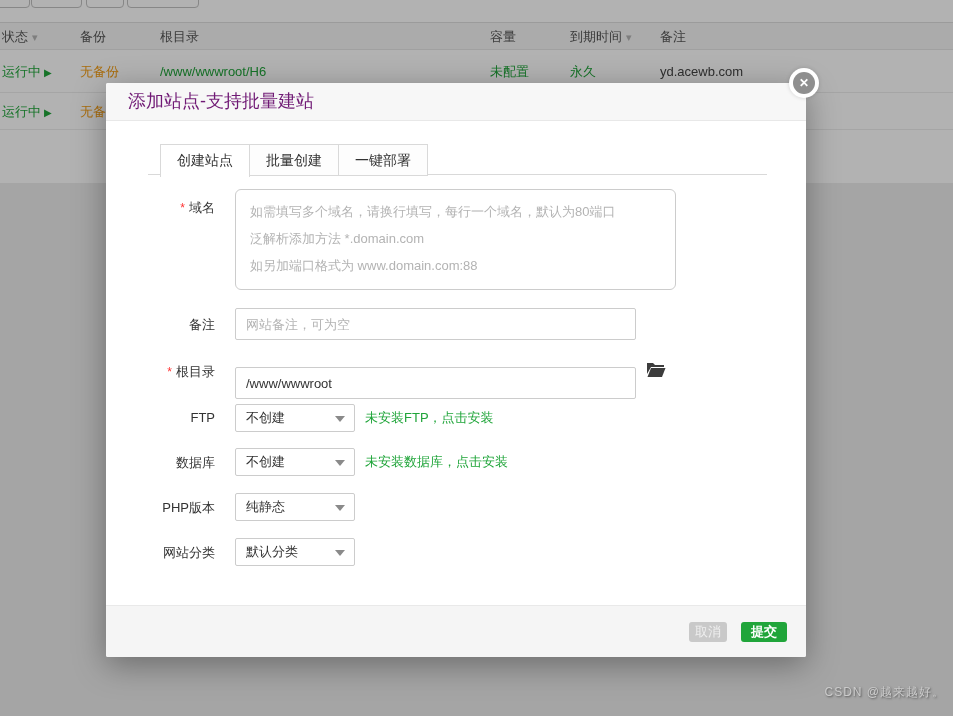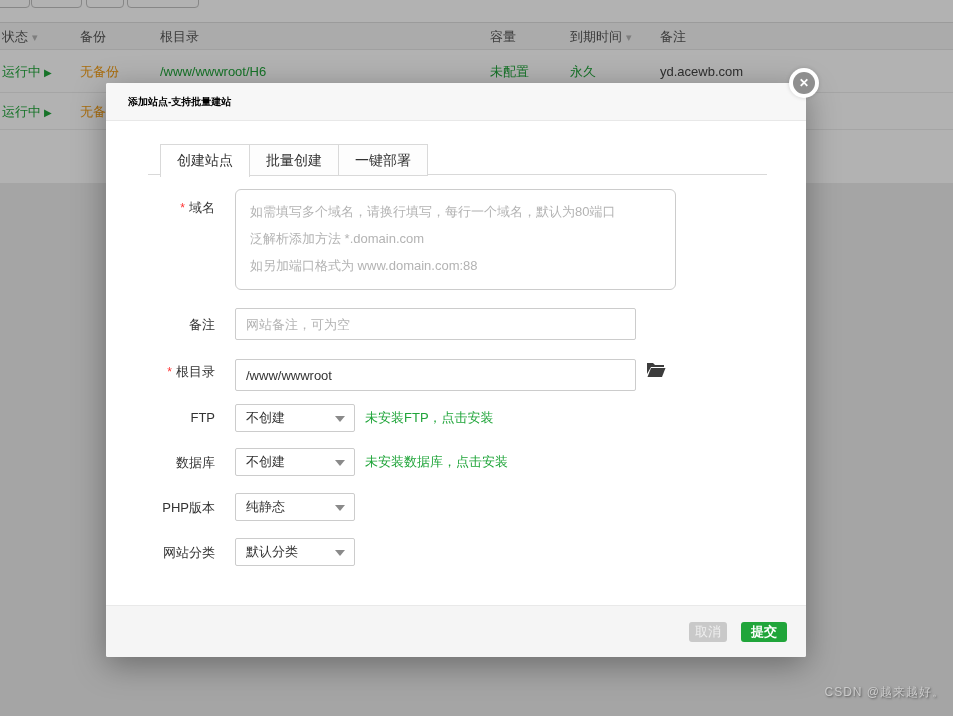--- a/index.html
+++ b/index.html
@@ -38,21 +38,21 @@
   .empty-row{position:absolute;left:0;top:130px;width:100%;height:53px;background:#fff;}
   .page-rest{position:absolute;left:0;top:183px;width:100%;height:533px;background:#ededed;}
 
   
   .overlay{position:absolute;inset:0;background:rgba(0,0,0,0.30);z-index:10;}
 
   
   .modal{position:absolute;left:106px;top:83px;width:700px;height:574px;background:#fff;
          border-radius:2px;box-shadow:0 8px 32px rgba(0,0,0,0.35);z-index:20;}
   .mtitle{height:37px;line-height:37px;background:#f7f7f7;border-bottom:1px solid #e8e8e8;
-          padding-left:22px;font-size:10px;color:#000000;border-radius:2px 2px 0 0;font-weight:bold;}
+          padding-left:22px;font-size:18px;color:#701a75;border-radius:2px 2px 0 0;}
   .close-btn{position:absolute;top:-15px;right:-13px;width:30px;height:30px;border:none;padding:0;
              background:#fff;border-radius:50%;display:flex;align-items:center;justify-content:center;
              cursor:pointer;box-shadow:0 0 4px rgba(0,0,0,0.15);}
   .close-inner{width:22px;height:22px;border-radius:50%;background:#8f8f8f;color:#fff;
                font-size:12px;font-weight:bold;line-height:22px;text-align:center;display:block;}
 
   .tabline{position:absolute;left:42px;top:91px;width:619px;border-top:1px solid #d9d9d9;}
   .tabs{position:absolute;left:42px;top:61px;display:flex;z-index:2;}
   .tab{height:30px;line-height:30px;padding:0 16px;border:1px solid #d9d9d9;margin-left:-1px;
        font-size:14px;color:#333;background:#fdfdfd;cursor:pointer;box-sizing:content-box;}
@@ -65,21 +65,21 @@
   .lbl-ftp{top:327px;} .lbl-db{top:371px;} .lbl-php{top:416px;} .lbl-cat{top:461px;}
 
   .domain-box{position:absolute;left:129px;top:106px;width:441px;height:101px;border:1px solid #ccc;
               border-radius:6px;box-sizing:border-box;padding:8px 14px;cursor:text;background:#fff;}
   .ph-line{font-size:13px;color:#b3b3b3;line-height:27px;white-space:nowrap;}
 
   .tinput{position:absolute;left:129px;width:401px;height:32px;border:1px solid #ccc;border-radius:2px;
           box-sizing:border-box;font-size:13px;color:#333;padding:4px 10px;outline:none;
           font-family:"Liberation Sans","DejaVu Sans",sans-serif;}
   .tinput::placeholder{color:#b3b3b3;}
-  .inp-note{top:225px;} .inp-root{top:276px;}
+  .inp-note{top:225px;} .inp-root{top:284px;}
 
   .folder-btn{position:absolute;left:538px;top:278px;width:24px;height:20px;border:none;background:none;
               padding:0;cursor:pointer;}
 
   .select{position:absolute;left:129px;width:120px;height:28px;border:1px solid #ccc;border-radius:2px;
           box-sizing:border-box;background:#fff;font-size:13px;color:#333;line-height:26px;
           padding-left:10px;cursor:pointer;}
   .select .caret{position:absolute;right:9px;top:11px;width:0;height:0;
                  border-left:5px solid transparent;border-right:5px solid transparent;
                  border-top:6px solid #8a8a8a;}

